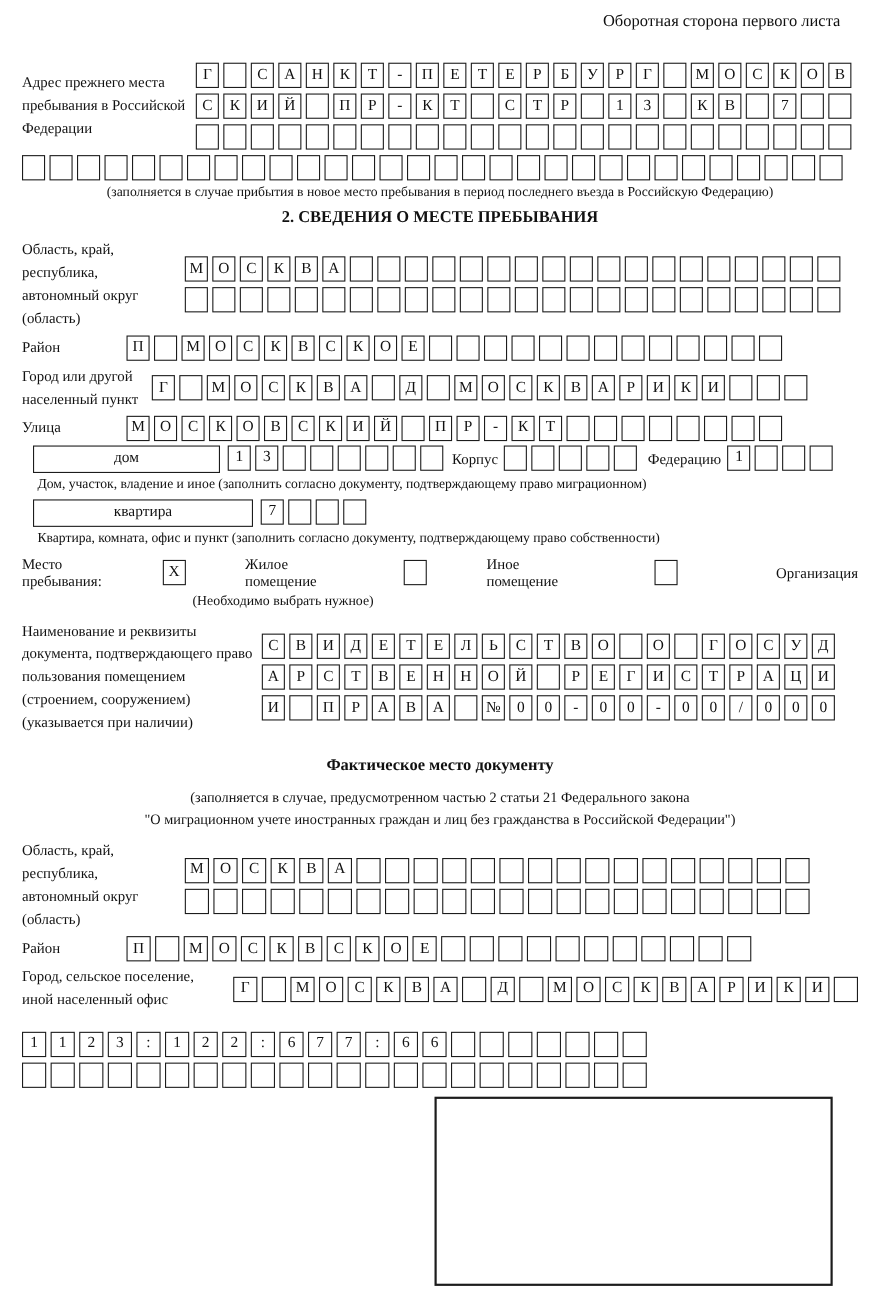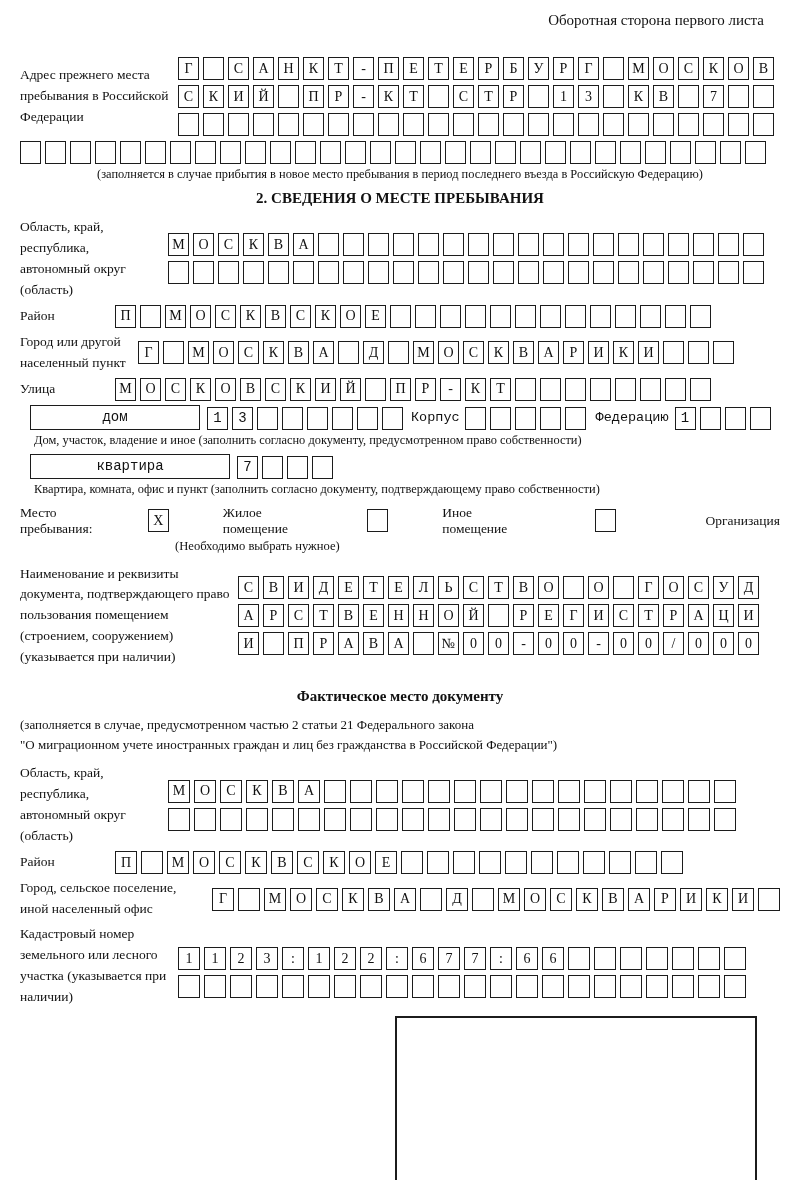--- a/index.html
+++ b/index.html
@@ -35,27 +35,27 @@
   .caption { text-align: center; font-size: 12.4px; margin: 3px 0 6px 0; }
   .sec-title { text-align: center; font-weight: bold; font-size: 15px; margin: 8px 0 10px 0; }
 
   .widebox {
     border: 1.6px solid #1c1c1c; height: 25px;
     display: flex; align-items: center; justify-content: center;
     font-size: 14px; flex: 0 0 auto; margin-left: 10px;
   }
   .inline-lbl { font-size: 13.5px; line-height: 25px; flex: 0 0 auto; }
 
-  .house-row, .apt-row { display: flex; align-items: flex-end; margin-bottom: 3px; font-family: Liberation Mono, monospace; }
+  .house-row, .apt-row { display: flex; align-items: flex-start; margin-bottom: 3px; }
 
   .stay-row { display: flex; align-items: center; margin: 8px 0 2px 0; font-size: 13.5px; gap: 44px; }
   .stay-row .cell { margin: 0 10px 0 8px; }
   .stay-note { margin-left: 155px; width: 420px; font-size: 12.6px; margin-bottom: 10px; }
 
-  .actual-notes { font-size: 13px; line-height: 1.55; margin-bottom: 8px; }
+  .actual-notes { text-align: center; font-size: 13px; line-height: 1.55; margin-bottom: 8px; }
 
   .stamp-box {
     margin-left: 375px; margin-top: 8px;
     width: 362px; height: 172px;
     border: 2px solid #1c1c1c;
   }
 </style>
 </head>
 <body>
 
@@ -351,21 +351,21 @@
         <div class="cell"></div>
       </div>
     <div class="inline-lbl" style="margin-left:6px">Федерацию</div>
     <div class="cells" style="margin-left:6px">
         <div class="cell">1</div>
         <div class="cell"></div>
         <div class="cell"></div>
         <div class="cell"></div>
       </div>
   </div>
-  <div class="caption" style="text-align:left;padding-left:14px">Дом, участок, владение и иное (заполнить согласно документу, предусмотренном право собственности)</div>
+  <div class="caption" style="text-align:left;padding-left:14px">Дом, участок, владение и иное (заполнить согласно документу, подтверждающему право миграционном)</div>
 
   <div class="apt-row">
     <div class="widebox" style="width:200px">квартира</div>
     <div class="cells" style="margin-left:7px">
         <div class="cell">7</div>
         <div class="cell"></div>
         <div class="cell"></div>
         <div class="cell"></div>
       </div>
   </div>
@@ -567,21 +567,20 @@
         <div class="cell">А</div>
         <div class="cell">Р</div>
         <div class="cell">И</div>
         <div class="cell">К</div>
         <div class="cell">И</div>
         <div class="cell"></div>
       </div>
   </div>
 
   <div class="frow">
-    <div class="flabel" style="flex-basis:158px">Кадастровый номер земельного или лесного участка (указывается при наличии)</div>
     <div class="rows wf" style="padding-top:14px">
       <div class="cells">
           <div class="cell">1</div>
           <div class="cell">1</div>
           <div class="cell">2</div>
           <div class="cell">3</div>
           <div class="cell">:</div>
           <div class="cell">1</div>
           <div class="cell">2</div>
           <div class="cell">2</div>

